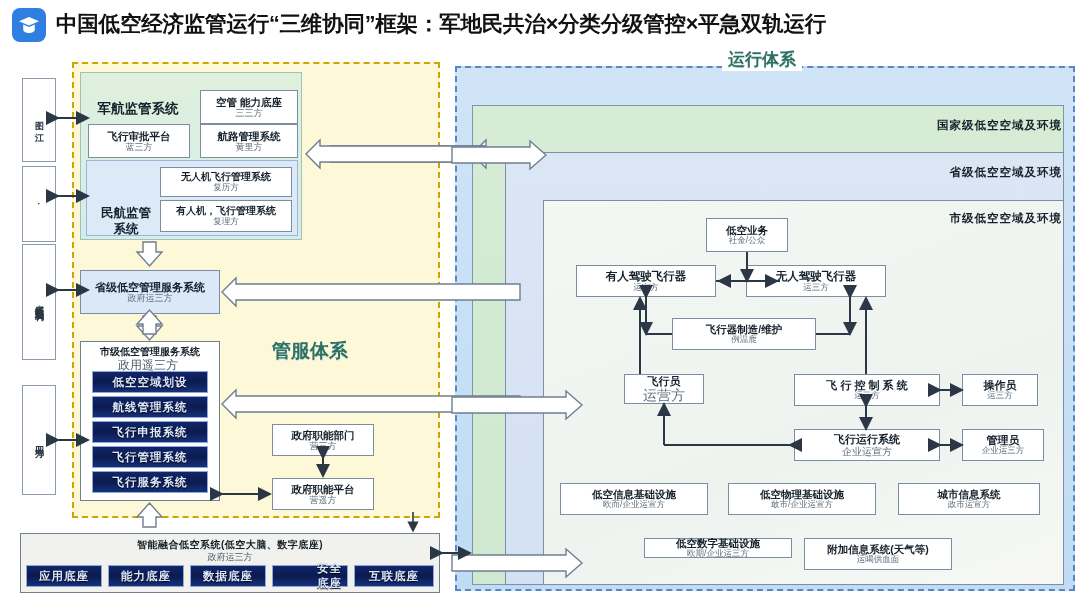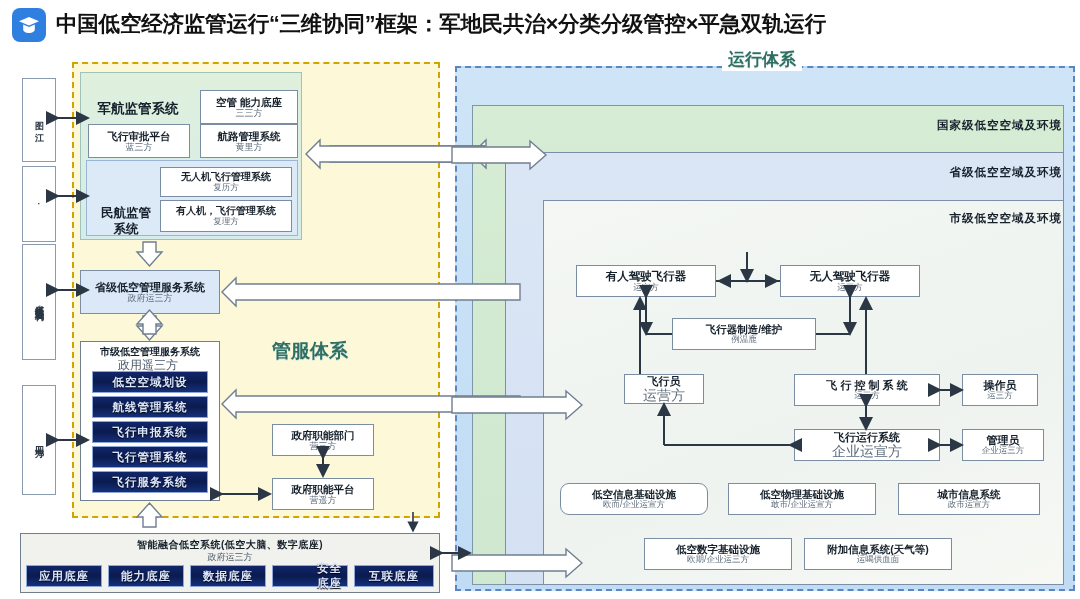--- a/index.html
+++ b/index.html
@@ -212,27 +212,31 @@
 
   <div class="nat-panel"></div>
   <div class="panel-tag" style="top:118px;right:18px;">国家级低空空域及环境</div>
 
   <div class="prov-panel"></div>
   <div class="panel-tag" style="top:165px;right:18px;">省级低空空域及环境</div>
 
   <div class="city-panel"></div>
   <div class="panel-tag" style="top:211px;right:18px;text-align:center;">市级低空空域及环境</div>
 
+  <div class="bx" style="left:706px;top:218px;width:82px;height:34px;font-size:10.5px;">
+    <div class="t1">低空业务</div>
+    <div class="t2" style="font-size:8.5px;">社金/公众</div>
+  </div>
 
   <div class="bx" style="left:576px;top:265px;width:140px;height:32px;font-size:11.5px;">
     <div class="t1">有人驾驶飞行器</div>
     <div class="t2" style="font-size:8.5px;">运宣方</div>
   </div>
 
-  <div class="bx" style="left:780px;top:265px;width:140px;height:32px;font-size:11.5px;">
+  <div class="bx" style="left:746px;top:265px;width:140px;height:32px;font-size:11.5px;">
     <div class="t1">无人驾驶飞行器</div>
     <div class="t2" style="font-size:8.5px;">运三方</div>
   </div>
 
   <div class="bx" style="left:672px;top:318px;width:144px;height:32px;font-size:10.5px;">
     <div class="t1">飞行器制造/维护</div>
     <div class="t2" style="font-size:8.5px;">例温鹿</div>
   </div>
 
   <div class="bx" style="left:624px;top:374px;width:80px;height:30px;font-size:11px;">
@@ -245,44 +249,44 @@
     <div class="t2" style="font-size:8.5px;">运三方</div>
   </div>
 
   <div class="bx" style="left:962px;top:374px;width:76px;height:32px;font-size:11px;">
     <div class="t1">操作员</div>
     <div class="t2" style="font-size:8.5px;">运三方</div>
   </div>
 
   <div class="bx" style="left:794px;top:429px;width:146px;height:32px;font-size:11px;">
     <div class="t1">飞行运行系统</div>
-    <div class="t2" style="font-size:14px;">企业运宣方</div>
+    <div class="t2" style="font-size:10px;">企业运宣方</div>
   </div>
 
   <div class="bx" style="left:962px;top:429px;width:82px;height:32px;font-size:11px;">
     <div class="t1">管理员</div>
     <div class="t2" style="font-size:8.5px;">企业运三方</div>
   </div>
 
-  <div class="bx" style="left:560px;top:483px;width:148px;height:32px;font-size:10.5px;border-radius:9px;">
+  <div class="bx" style="left:560px;top:483px;width:148px;height:32px;font-size:10.5px;">
     <div class="t1">低空信息基础设施</div>
     <div class="t2" style="font-size:8.5px;">欧而/企业运宣方</div>
   </div>
 
   <div class="bx" style="left:728px;top:483px;width:148px;height:32px;font-size:10.5px;">
     <div class="t1">低空物理基础设施</div>
     <div class="t2" style="font-size:8.5px;">敢市/企业运宣方</div>
   </div>
 
   <div class="bx" style="left:898px;top:483px;width:142px;height:32px;font-size:10.5px;">
     <div class="t1">城市信息系统</div>
     <div class="t2" style="font-size:8.5px;">政市运宣方</div>
   </div>
 
-  <div class="bx" style="left:644px;top:538px;width:148px;height:32px;font-size:10.5px;">
+  <div class="bx" style="left:644px;top:538px;width:148px;height:20px;font-size:10.5px;">
     <div class="t1">低空数字基础设施</div>
     <div class="t2" style="font-size:8.5px;">欧期/企业运三方</div>
   </div>
 
   <div class="bx" style="left:804px;top:538px;width:148px;height:32px;font-size:10.5px;">
     <div class="t1">附加信息系统(天气等)</div>
     <div class="t2" style="font-size:8.5px;">运喝供血面</div>
   </div>
 
   <svg class="arrows">

